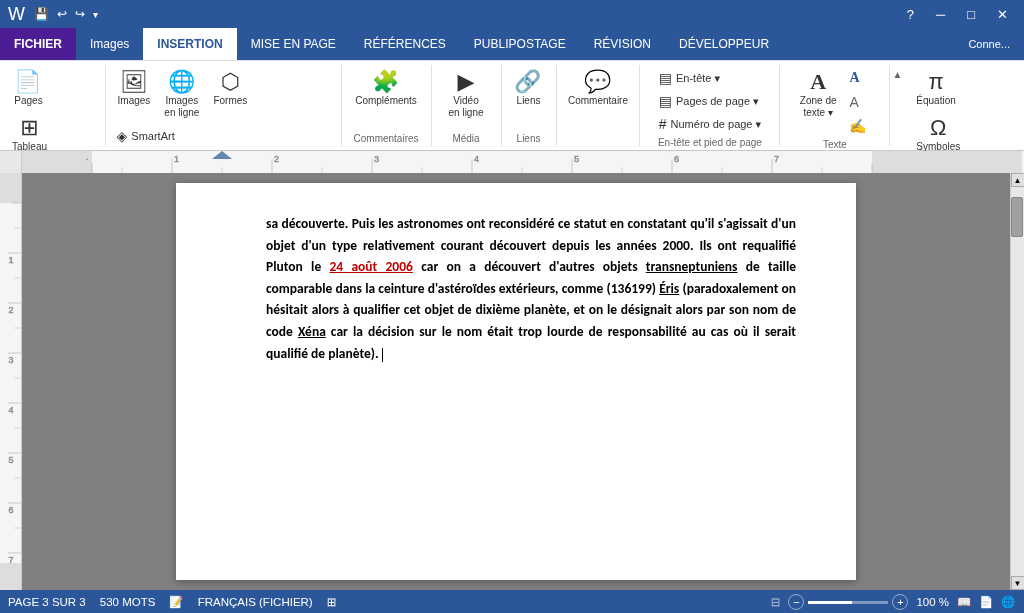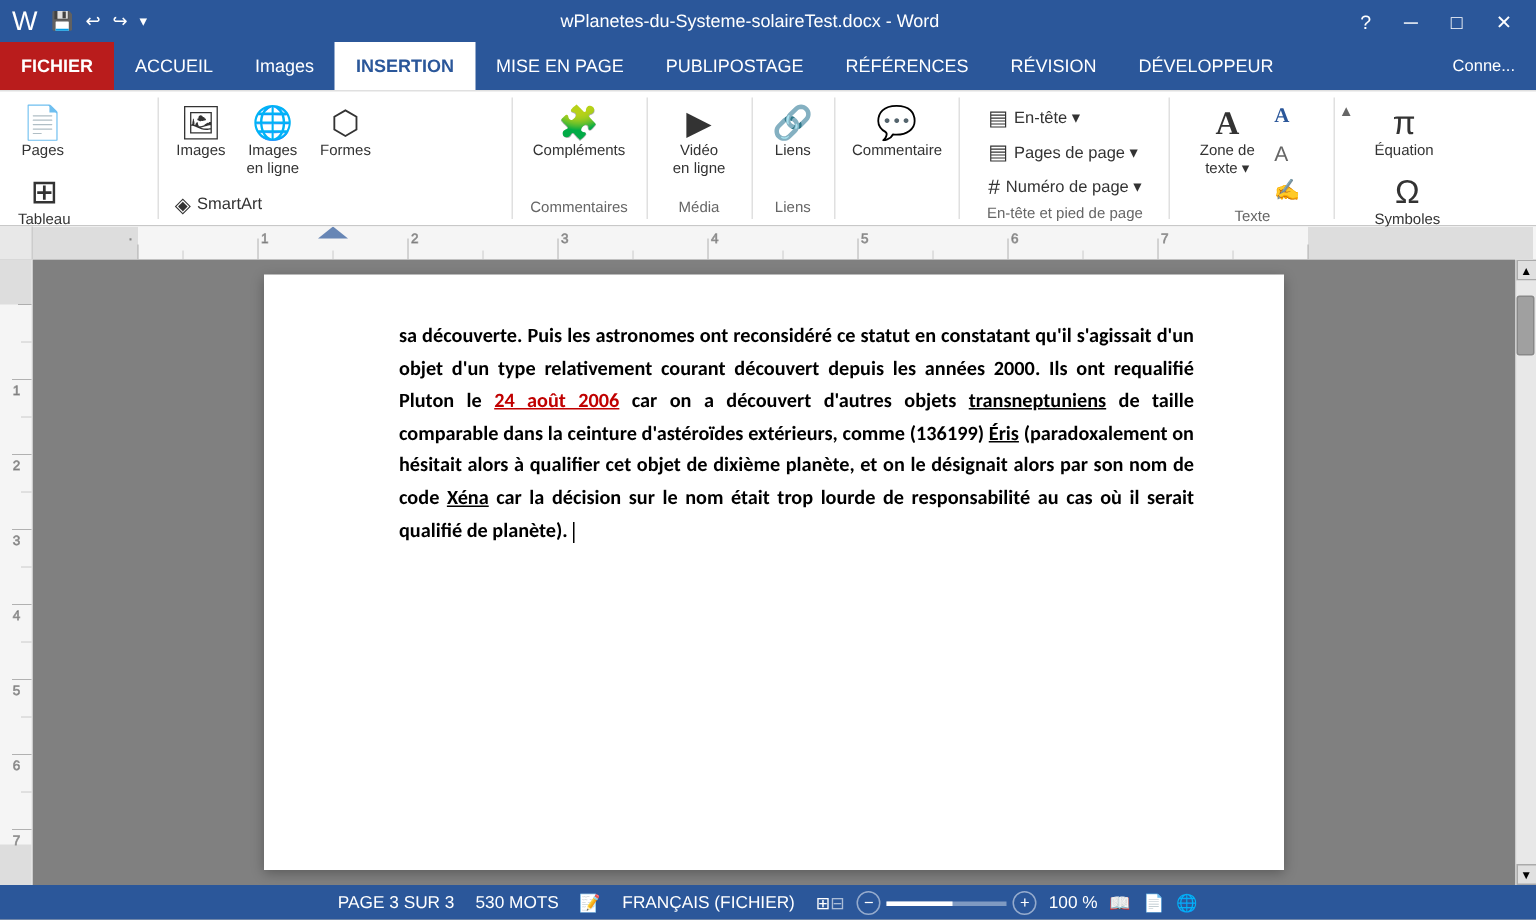--- a/index.html
+++ b/index.html
@@ -51,21 +51,21 @@
       border: none;
       background: none;
       height: 100%;
     }
     .ribbon-tab.active {
       background: #fff;
       color: #2b579a;
       font-weight: 600;
     }
     .ribbon-tab.fichier {
-      background: #b91c1c;
+      background: #4c1d95;
       color: white;
       font-weight: 600;
     }
     .ribbon-tab.connect-btn {
       margin-left: auto;
       font-size: 11px;
     }
 
     .ribbon-content {
       background: #fff;
@@ -206,21 +206,21 @@
 
     
     .status-bar {
       background: #2b579a;
       color: white;
       height: 24px;
       display: flex;
       align-items: center;
       padding: 0 8px;
       font-size: 11.5px;
-      justify-content: center;
+      justify-content: space-between;
     }
     .status-left { display: flex; align-items: center; gap: 14px; }
     .status-right { display: flex; align-items: center; gap: 8px; }
     .status-item { cursor: pointer; }
     .zoom-slider { display: flex; align-items: center; gap: 4px; }
     .zoom-bar { width: 80px; height: 3px; background: rgba(255,255,255,0.4); position: relative; }
     .zoom-bar-fill { width: 55%; height: 100%; background: white; }
     .zoom-btn { color: white; background: none; border: 1px solid rgba(255,255,255,0.5); cursor: pointer; width: 16px; height: 16px; display: flex; align-items: center; justify-content: center; font-size: 11px; border-radius: 50%; }
   </style>
 </head>
@@ -229,38 +229,36 @@
 <div class="title-bar">
   <div class="title-bar-left">
     <div class="quick-access">
       <span style="font-size:18px; margin-right:4px; color:#fff;">W</span>
       <button class="qa-btn">💾</button>
       <button class="qa-btn">↩</button>
       <button class="qa-btn">↪</button>
       <button class="qa-btn" style="font-size:10px;">▾</button>
     </div>
   </div>
-  <div class="title-bar-center">wPlanetes-du-Systeme-solaireTest.docx - Word</div>
   <div class="title-bar-right">
     <button class="title-bar-btn">?</button>
     <button class="title-bar-btn">─</button>
     <button class="title-bar-btn">□</button>
     <button class="title-bar-btn close">✕</button>
   </div>
 </div>
 
 <div class="ribbon">
   <div class="ribbon-tabs">
     <button class="ribbon-tab fichier">FICHIER</button>
-    <button class="ribbon-tab">ACCUEIL</button>
     <button class="ribbon-tab">Images</button>
     <button class="ribbon-tab active">INSERTION</button>
     <button class="ribbon-tab">MISE EN PAGE</button>
+    <button class="ribbon-tab">RÉFÉRENCES</button>
     <button class="ribbon-tab">PUBLIPOSTAGE</button>
-    <button class="ribbon-tab">RÉFÉRENCES</button>
     <button class="ribbon-tab">RÉVISION</button>
     <button class="ribbon-tab">DÉVELOPPEUR</button>
     <button class="ribbon-tab connect-btn">Conne...</button>
   </div>
 
   <div class="ribbon-content">
 
     <div class="ribbon-group" style="min-width:100px;">
       <div class="ribbon-group-items">
         <div style="display:flex; flex-direction:column; align-items:center; gap:2px;">

